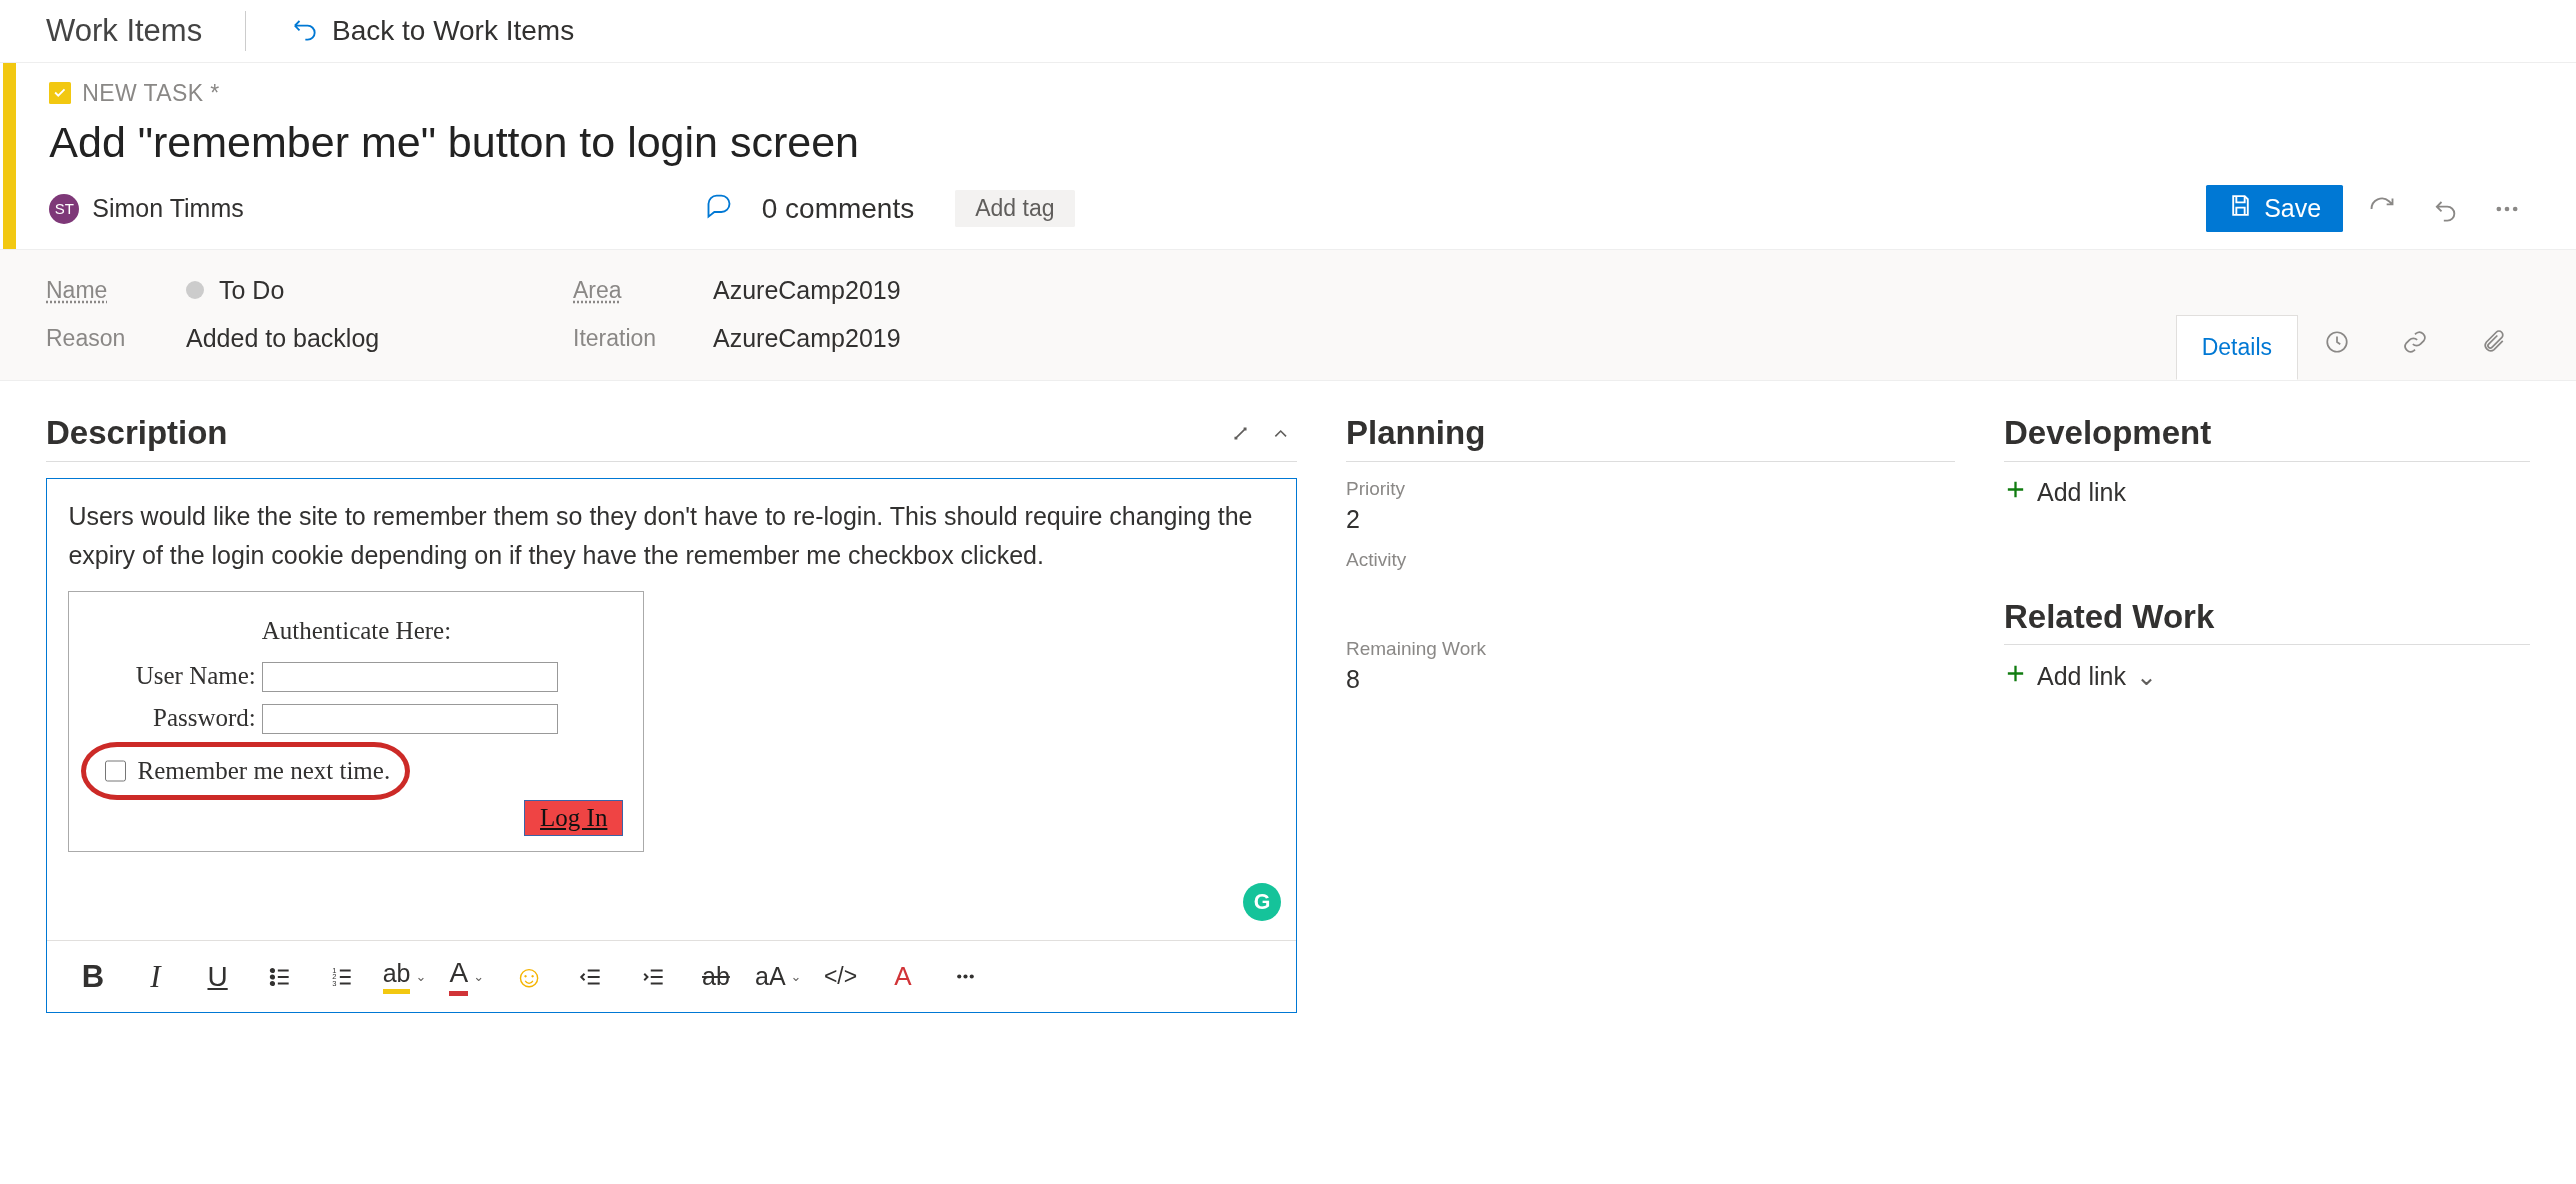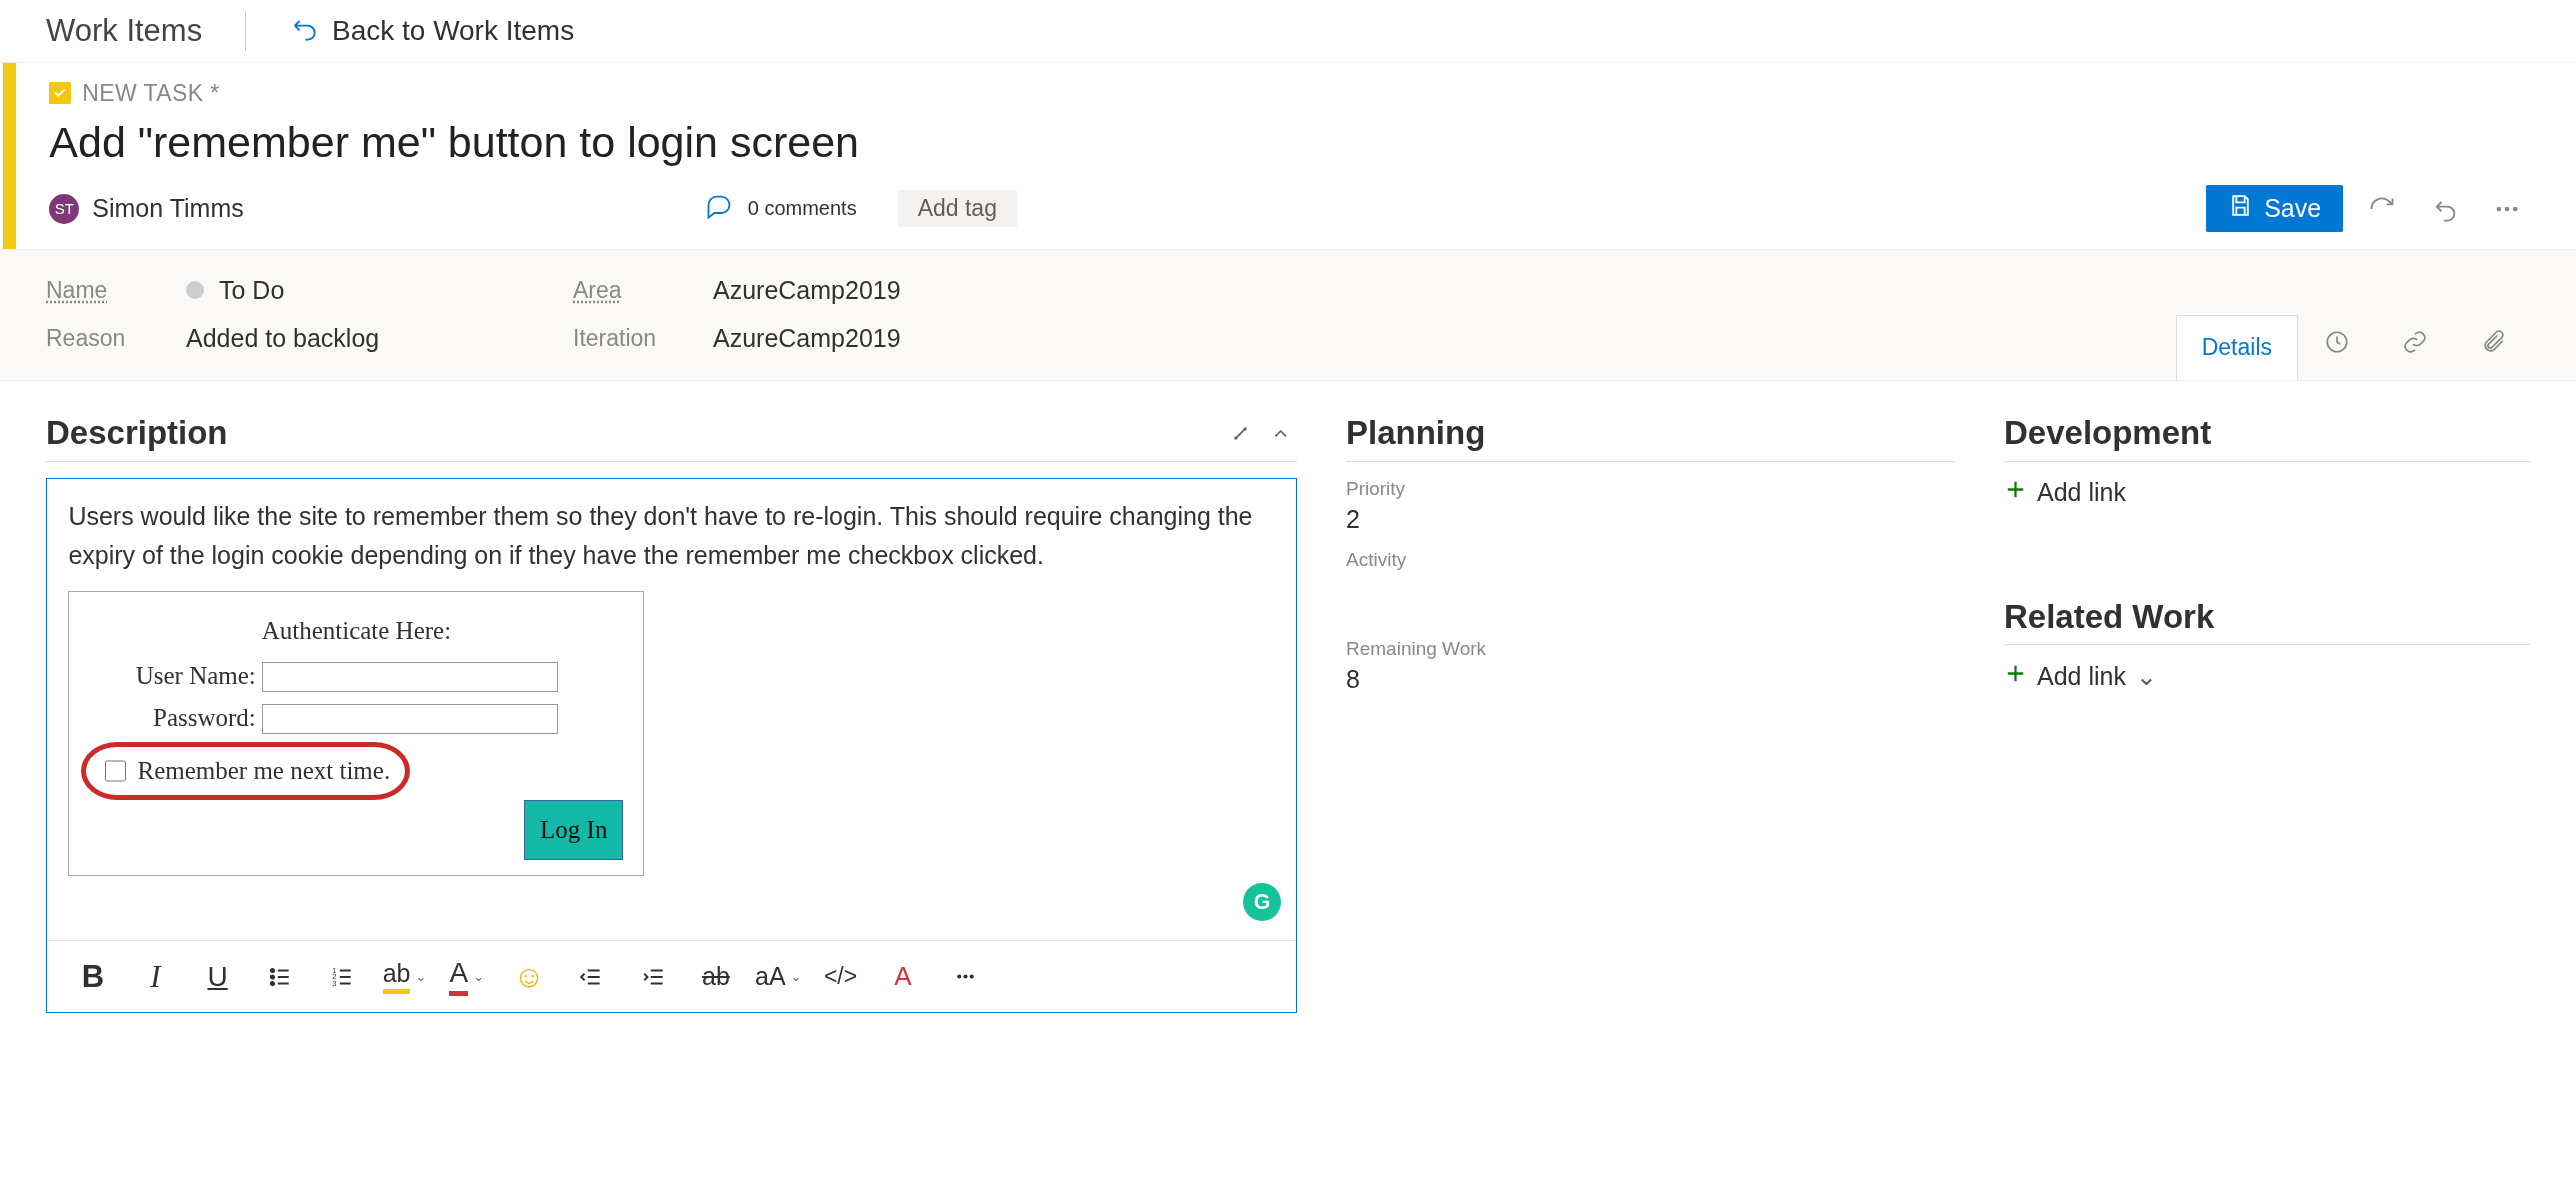--- a/index.html
+++ b/index.html
@@ -15,21 +15,21 @@
   .wi-header { position:relative; padding:16.5px 46px 16.5px 46px; margin-left:3.3px; display:flex; flex-direction:column; }
   .wi-accent { position:absolute; left:0; top:0; bottom:0; width:13px; background:#f2c811; }
   .wi-badge-row { display:flex; align-items:center; gap:11.5px; margin-bottom:11.5px; }
   .wi-badge { width:21.4px; height:21.4px; display:inline-flex; align-items:center; justify-content:center; background:#f2c811; color:#fff; border-radius:1.6px; }
   .wi-badge svg{ display:block;}
   .wi-type { font-size:23px; color:#8a8886; letter-spacing:0.4px; }
   .wi-title { font-size:43px; font-weight:400; color:#222; margin-bottom:18px; }
   .wi-meta-row { display:flex; align-items:center; }
   .assignee { display:flex; align-items:center; gap:13px; font-size:25px; }
   .avatar { width:30px; height:30px; border-radius:50%; background:#7e3878; color:#fff; font-size:15px; display:flex; align-items:center; justify-content:center; }
-  .comments { display:flex; align-items:center; gap:15px; font-size:20px; margin-left:461px; }
+  .comments { display:flex; align-items:center; gap:29px; font-size:28px; margin-left:461px; }
   .comments svg{ color:#0078d4;}
   .addtag { margin-left:41px; padding:5px 20px; background:#f3f2f1; font-size:23px; color:#605e5c; border-radius:1.6px; cursor:pointer; }
   .wi-actions { margin-left:auto; display:flex; align-items:center; gap:16.5px; }
   .save-btn { display:flex; align-items:center; gap:11.5px; background:#0078d4; color:#ffffff; padding:8.2px 21.4px; font-size:25px; border-radius:1.6px; cursor:pointer; }
   .icon-btn { width:46px; height:46px; display:flex; align-items:center; justify-content:center; color:#8a8886; cursor:pointer; }
   
   .fields-bar { border-top:0.8px solid #eee; border-bottom:0.8px solid #eee; background:#faf9f8; padding:16.5px 46px 18px; display:flex; align-items:flex-start; position:relative; }
   .field-col1 { width:527px; }
   .field-col2 { width:527px; }
   .field-row { display:flex; align-items:center; height:48px; }
@@ -58,21 +58,21 @@
   .editor-body { padding:18px 21.4px 18px; font-size:25px; line-height:1.55; min-height:461px; }
   .editor-body p{margin:0 0 16.5px;}
   .mockup { border:0.8px solid #aaa; width:576px; padding:20px 20px 15px; margin-top:16.5px; font-family:"Times New Roman", serif; font-size:25px; }
   .mockup .mhead{ text-align:center; margin-bottom:6.6px;}
   .mrow{ display:flex; align-items:center; margin:3.3px 0;}
   .mlabel{ width:173px; text-align:right; padding-right:6.6px;}
   .mrow input[type=text],.mrow input[type=password]{ width:296px; height:30px; border:0.8px solid #999; background:#fff;}
   .remember-wrap{ position:relative; display:inline-flex; align-items:center; gap:8.2px; padding:5px 11.5px; margin-top:5px;}
   .remember-wrap .circ{ position:absolute; inset:-5px -8.2px; border:5px solid #cc2a27; border-radius:41px/33px; pointer-events:none;}
   .remember-wrap input{ width:21.4px; height:21.4px;}
-  .loginbtn{ float:right; margin-top:5px; border:1.6px solid #3a64a8; background:#14b8a6; padding:15px 15px; font-family:"Times New Roman",serif; font-size:25px; color:#111; cursor:pointer;}
+  .loginbtn{ float:right; margin-top:5px; border:1.6px solid #3a64a8; background:#ef4444; padding:3px 15px; font-family:"Times New Roman",serif; font-size:25px; text-decoration:underline; color:#111; cursor:pointer;}
   .grammarly{ position:absolute; right:15px; bottom:91px; width:38px; height:38px; border-radius:50%; background:#15c39a; color:#fff; display:flex; align-items:center; justify-content:center; font-size:21.4px; font-weight:600;}
   
   .editor-toolbar{ border-top:0.8px solid #e1dfdd; height:72px; display:flex; align-items:center; padding:0 16.5px; gap:3.3px;}
   .tb{ width:59px; height:49px; display:flex; align-items:center; justify-content:center; cursor:pointer; color:#323130;}
   .tb .caret{ margin-left:5px; color:#605e5c;}
   .tb.u { text-decoration:underline; font-size:28px;}
   .tb.i { font-style:italic; font-family:"Times New Roman",serif; font-size:31px;}
   .tb.b { font-weight:700; font-size:31px;}
   .clr-u{ border-bottom:5px solid #f2c811; padding-bottom:1.6px; font-size:25px;}
   .clr-a{ border-bottom:5px solid #d13438; padding-bottom:1.6px; font-size:28px;}

